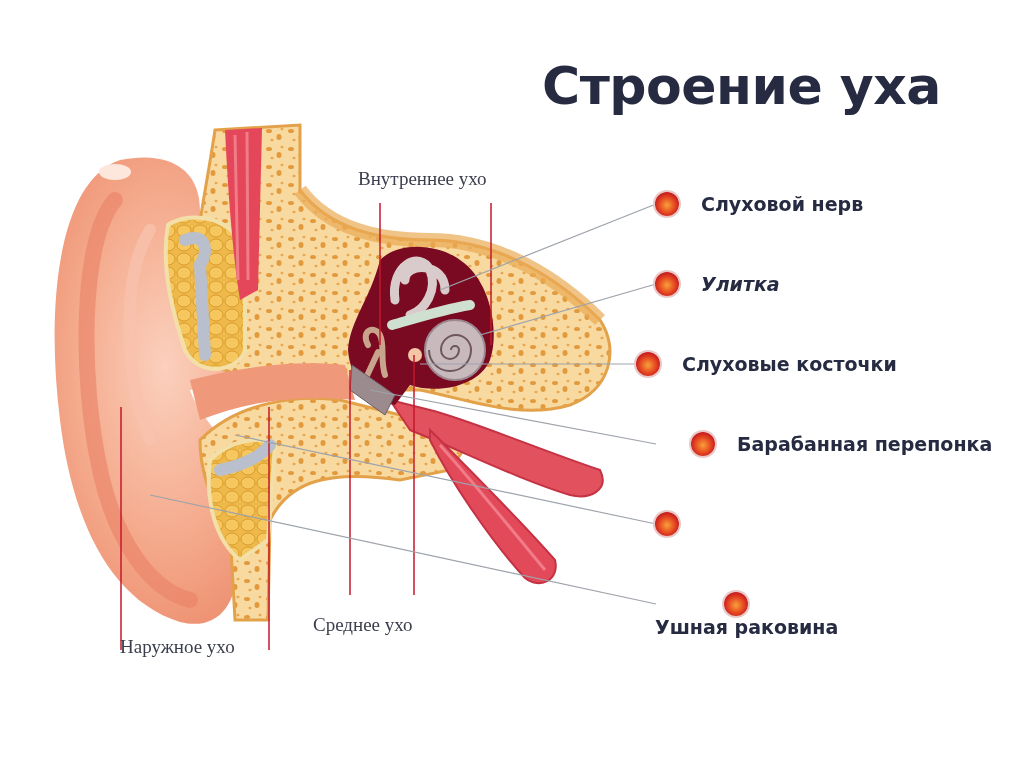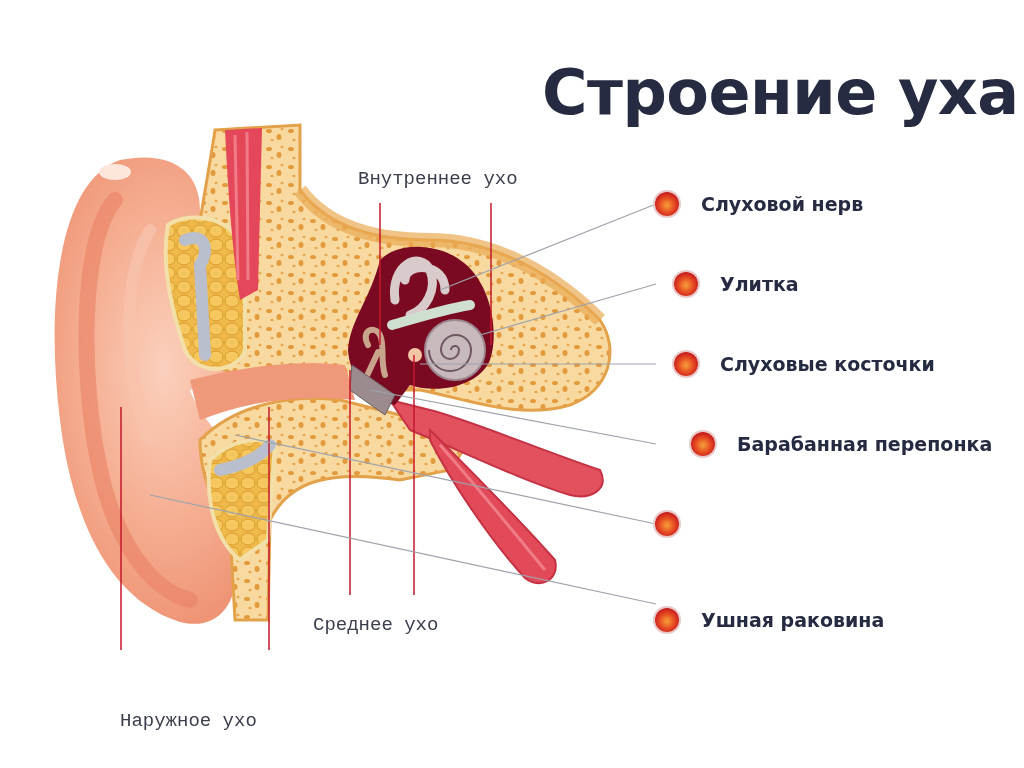--- a/index.html
+++ b/index.html
@@ -1,22 +1,22 @@
 <!DOCTYPE html>
 <html><head>
 <meta charset="utf-8">
 <style>
   html, body { margin:0; padding:0; background:#ffffff; }
   body { width:1024px; height:768px; position:relative; overflow:hidden; font-family:"DejaVu Sans", sans-serif; }
-  .title { position:absolute; left:542px; top:56px; font-family:"DejaVu Sans", sans-serif; font-weight:bold; font-size:62px; color:#262b42; letter-spacing:-0.5px; white-space:nowrap; }
+  .title { position:absolute; left:542px; top:56px; font-family:"DejaVu Sans", sans-serif; font-weight:bold; font-size:52px; color:#262b42; letter-spacing:-0.5px; white-space:nowrap; }
   .art { position:absolute; left:0; top:0; width:1024px; height:768px; }
   .label { position:absolute; display:flex; align-items:center; }
   .dot { width:24px; height:24px; border-radius:50%; background:radial-gradient(circle at 50% 55%, #f5a23a 0%, #ea5324 38%, #c81d1d 70%, #a3161a 100%); box-shadow:0 0 0 2px #e7c9c9; margin-right:22px; }
   .label-text { font-family:"DejaVu Sans", sans-serif; font-weight:bold; font-size:19px; color:#262b42; white-space:nowrap; }
-  .section { position:absolute; font-family:Liberation Mono, monospace; font-size:19px; color:#3b3f4d; white-space:nowrap; }
+  .section { position:absolute; font-family:Liberation Serif, serif; font-size:19px; color:#3b3f4d; white-space:nowrap; }
 </style>
 </head>
 <body>
 
 <svg class="art" viewBox="0 0 1024 768" xmlns="http://www.w3.org/2000/svg">
   <defs>
     <radialGradient id="skinG" cx="45%" cy="45%" r="65%">
       <stop offset="0%" stop-color="#fbd0bd"></stop>
       <stop offset="60%" stop-color="#f4a88a"></stop>
       <stop offset="100%" stop-color="#ec8a6b"></stop>
@@ -94,37 +94,37 @@
     <line x1="370" y1="390" x2="656" y2="444"></line>
     <line x1="235" y1="435" x2="656" y2="524"></line>
     <line x1="150" y1="495" x2="656" y2="604"></line>
   </g>
 </svg>
 
 <div class="title">Строение уха</div>
 
 <div class="section" style="left:358px; top:168px;">Внутреннее ухо</div>
 <div class="section" style="left:313px; top:602px;margin-top:12px;">Среднее ухо</div>
-<div class="section" style="left:120px; top:710px;">Наружное ухо</div>
+<div class="section" style="left:120px; top:636px;">Наружное ухо</div>
 
 <div class="label" style="left:655px; top:192px;">
   <span class="dot"></span>
   <span class="label-text">Слуховой нерв</span>
 </div>
-<div class="label" style="left:674px; top:272px;">
+<div class="label" style="left:655px; top:272px;font-style:italic;">
   <span class="dot"></span>
   <span class="label-text">Улитка</span>
 </div>
-<div class="label" style="left:674px; top:352px;">
+<div class="label" style="left:636px; top:352px;">
   <span class="dot"></span>
   <span class="label-text">Слуховые косточки</span>
 </div>
 <div class="label" style="left:655px; top:432px;padding-left:36px;">
   <span class="dot"></span>
   <span class="label-text">Барабанная перепонка</span>
 </div>
 <div class="label" style="left:655px; top:512px;">
   <span class="dot"></span>
 </div>
-<div class="label" style="left:655px; top:608px;">
+<div class="label" style="left:655px; top:592px;flex-direction:column;">
   <span class="dot"></span>
   <span class="label-text">Ушная раковина</span>
 </div>
 
 </body></html>

